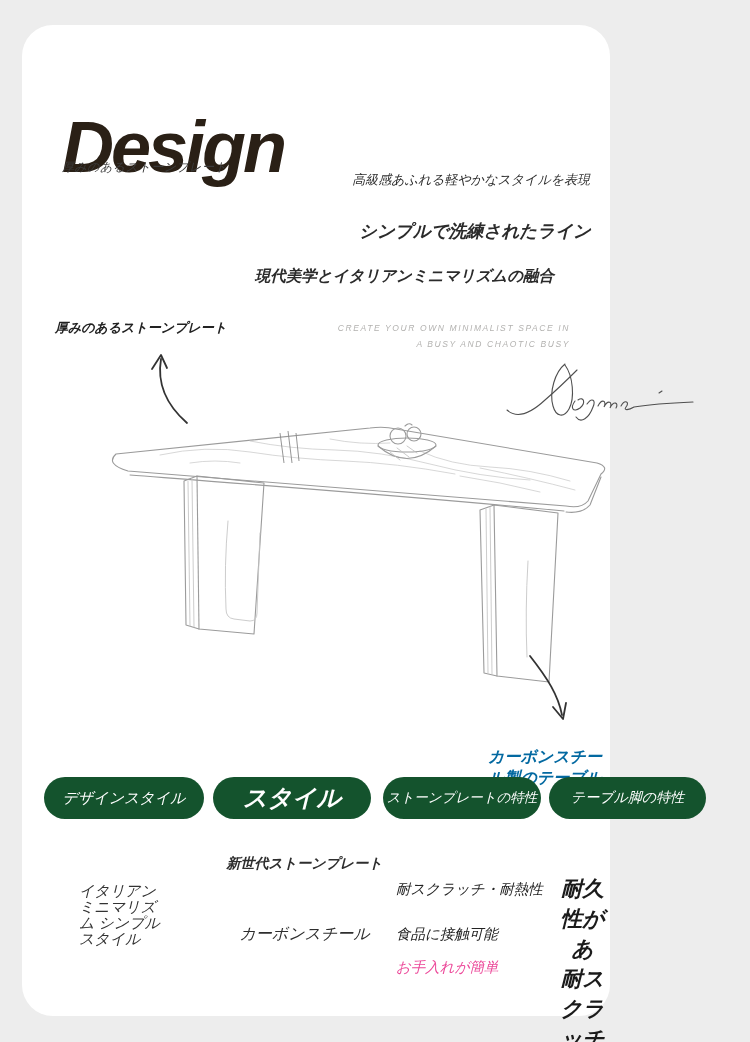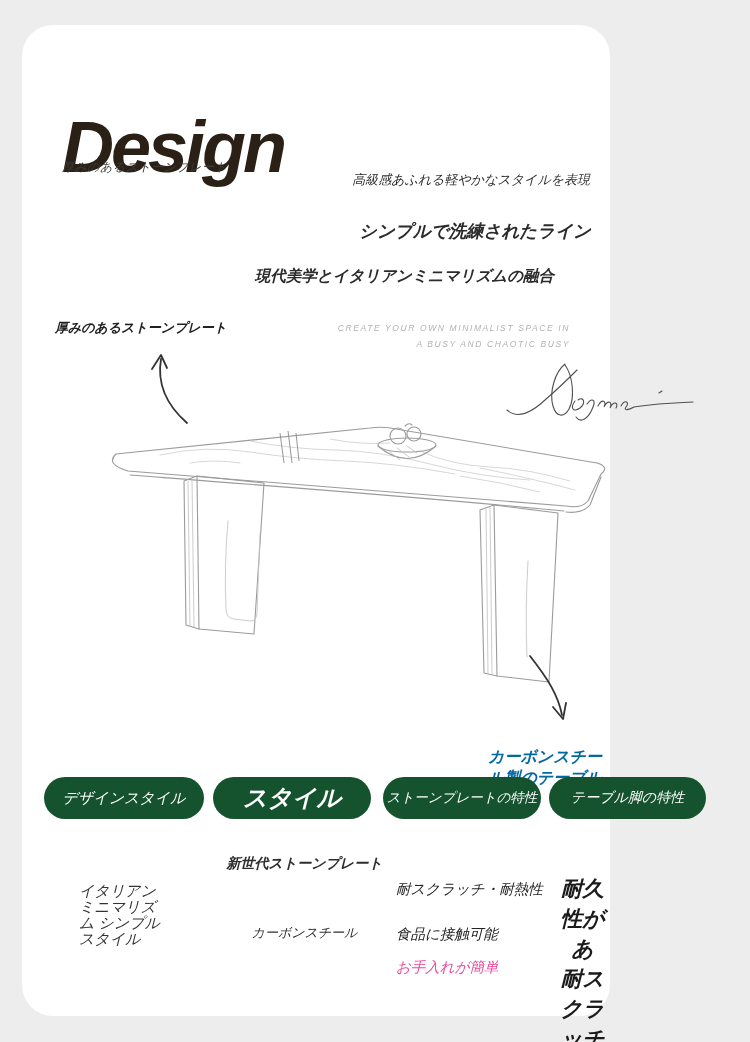--- a/index.html
+++ b/index.html
@@ -32,21 +32,21 @@
   .pill{
     top:752px;height:42px;background:#14532d;border-radius:21px;color:#ffffff;
     display:flex;align-items:center;justify-content:center;white-space:nowrap;overflow:hidden;
   }
   .pill1{left:22px;width:160px;font-size:15px;}
   .pill2{left:191px;width:158px;font-size:24px;font-weight:700;}
   .pill3{left:361px;width:158px;font-size:13.5px;}
   .pill4{left:527px;width:157px;font-size:14px;}
   .col1{left:57px;top:858px;font-size:15px;line-height:16px;color:#333;font-weight:500;}
   .c2l1{left:200px;width:165px;top:830px;text-align:center;font-size:14px;color:#2e2e2e;font-weight:600;}
-  .c2l2{left:200px;width:165px;top:899px;text-align:center;font-size:13px;color:#2e2e2e;font-weight:500;}
+  .c2l2{left:200px;width:165px;top:899px;text-align:center;font-size:16px;color:#2e2e2e;font-weight:500;}
   .c3l1{left:374px;top:855px;font-size:14.5px;color:#232323;font-weight:500;}
   .c3l2{left:374px;top:900px;font-size:14.5px;color:#232323;font-weight:500;}
   .c3l3{left:374px;top:933px;font-size:14.5px;color:#ec4899;font-weight:500;}
   .col4{left:533px;top:849px;font-size:21.5px;line-height:30px;font-weight:700;color:#1b1b1b;text-align:center;}
   svg{display:block;}
 </style>
 </head>
 <body>
 
 <div class="page">

